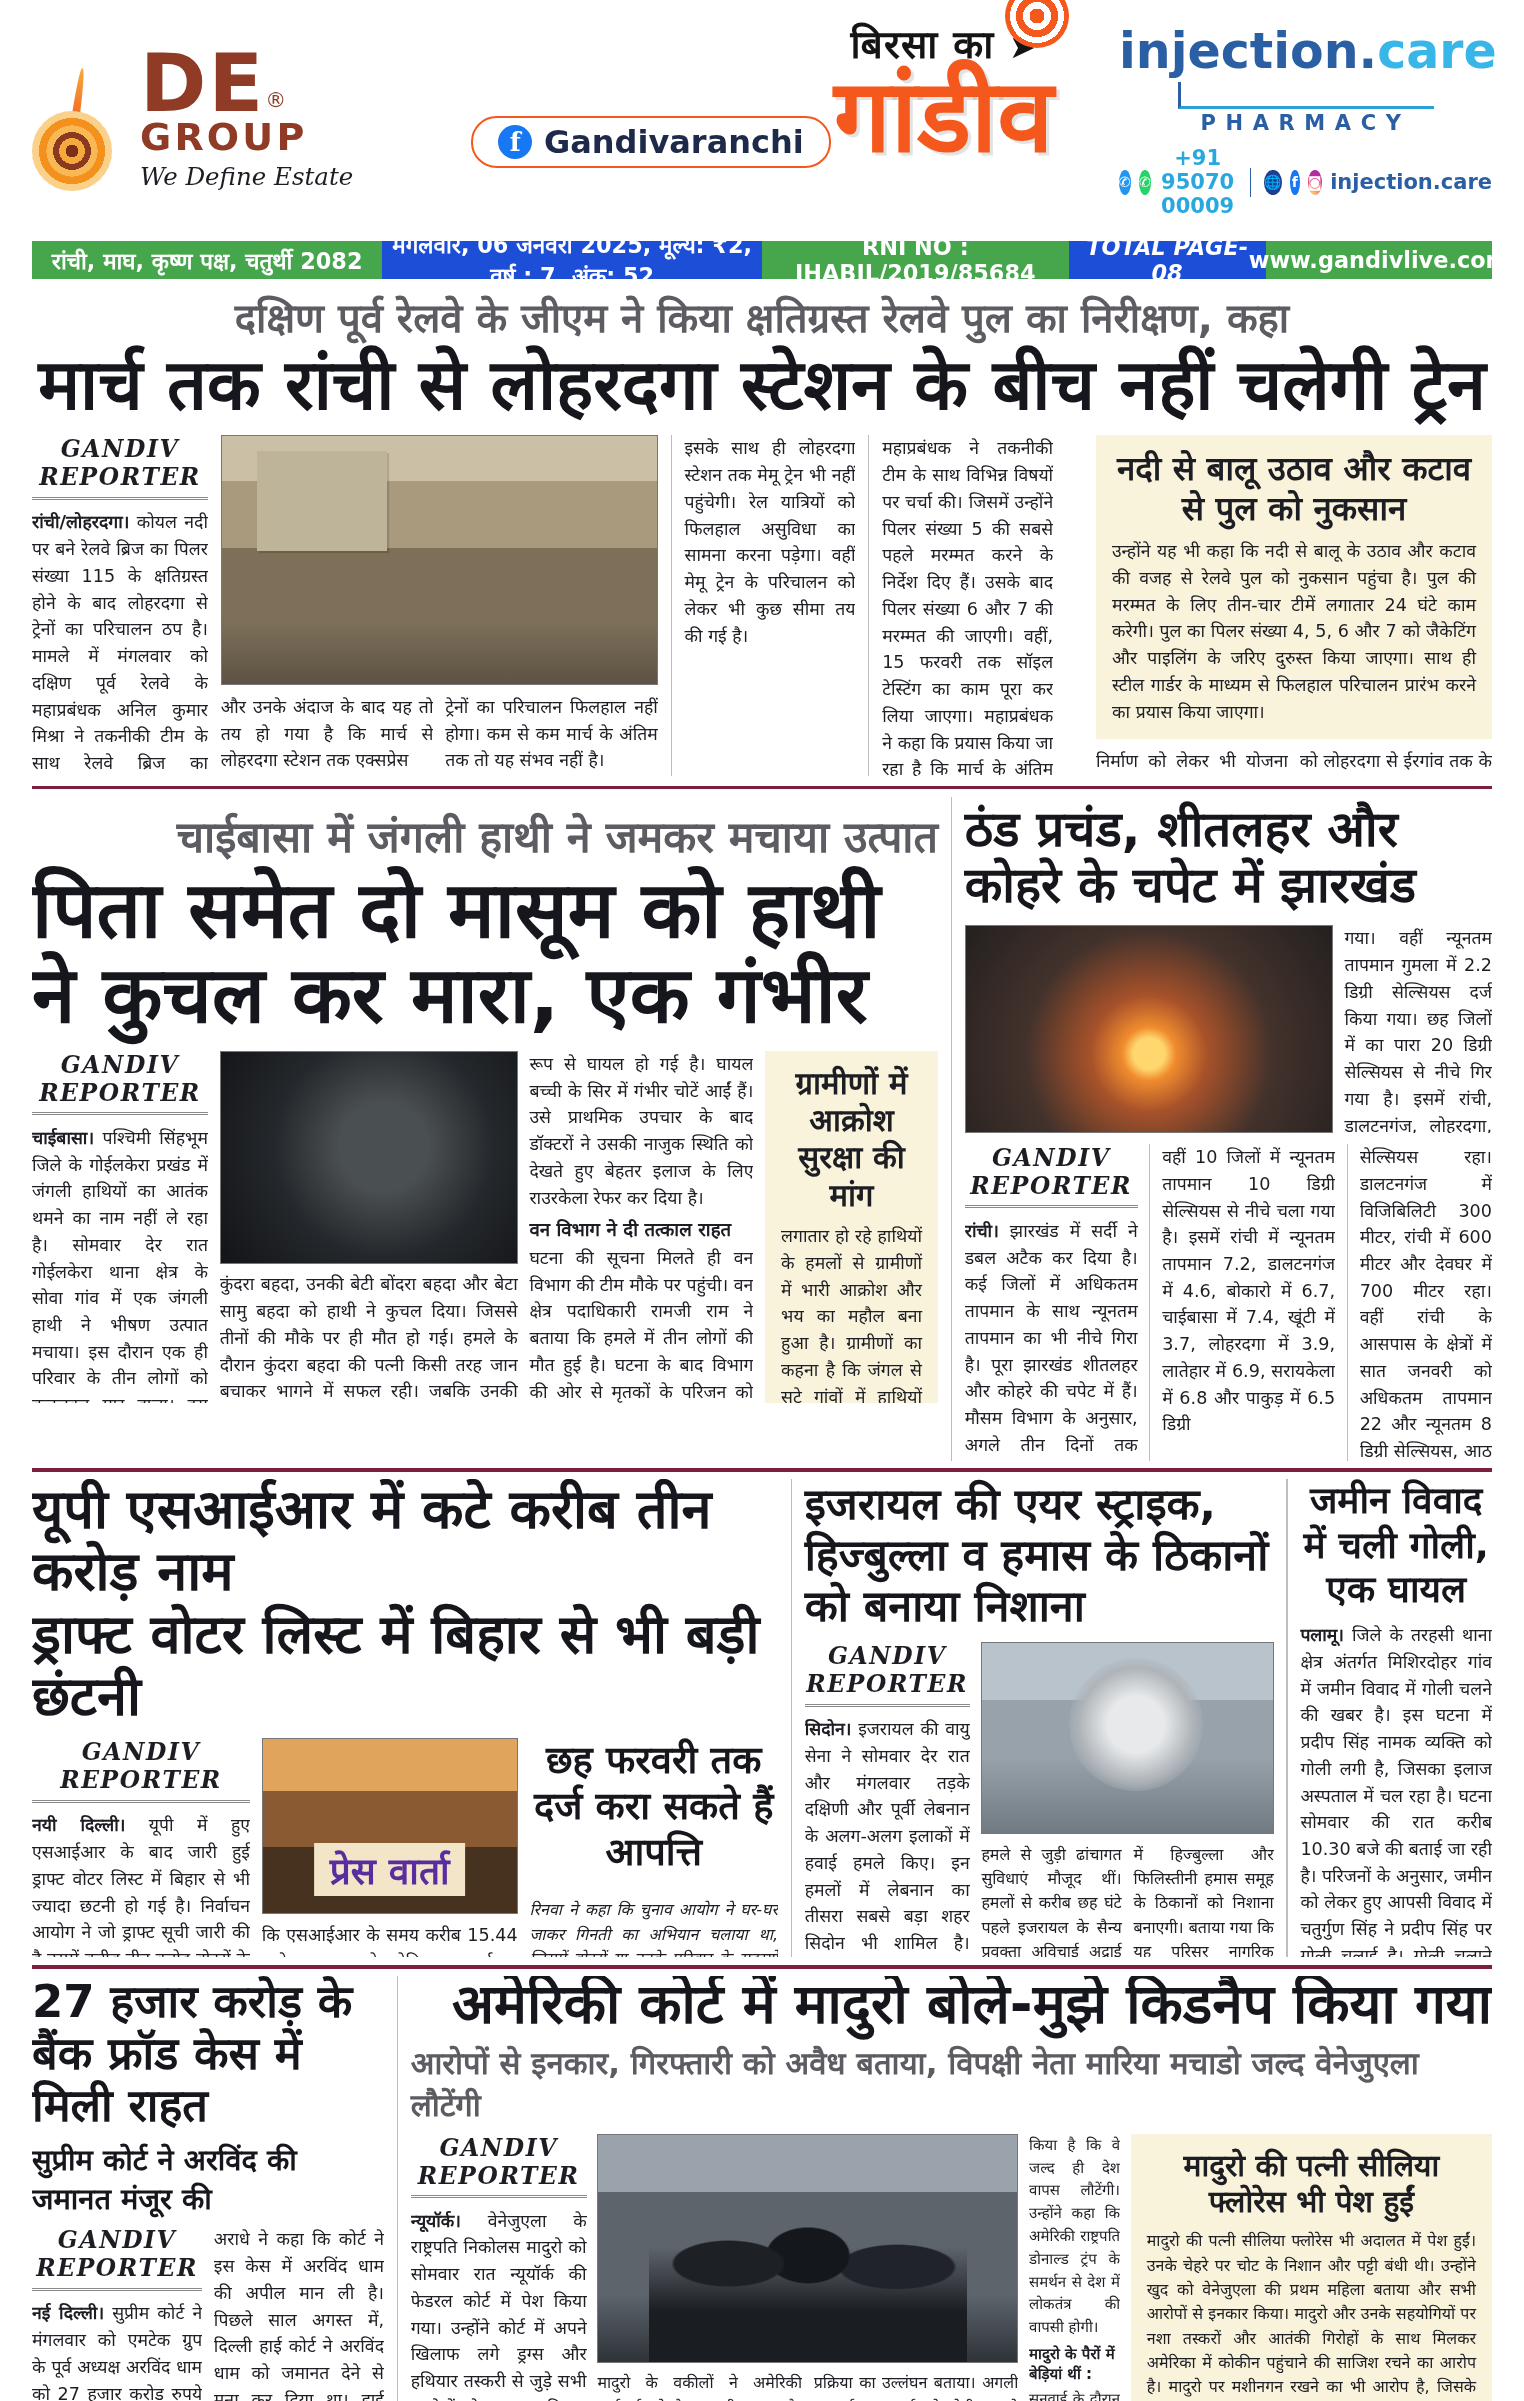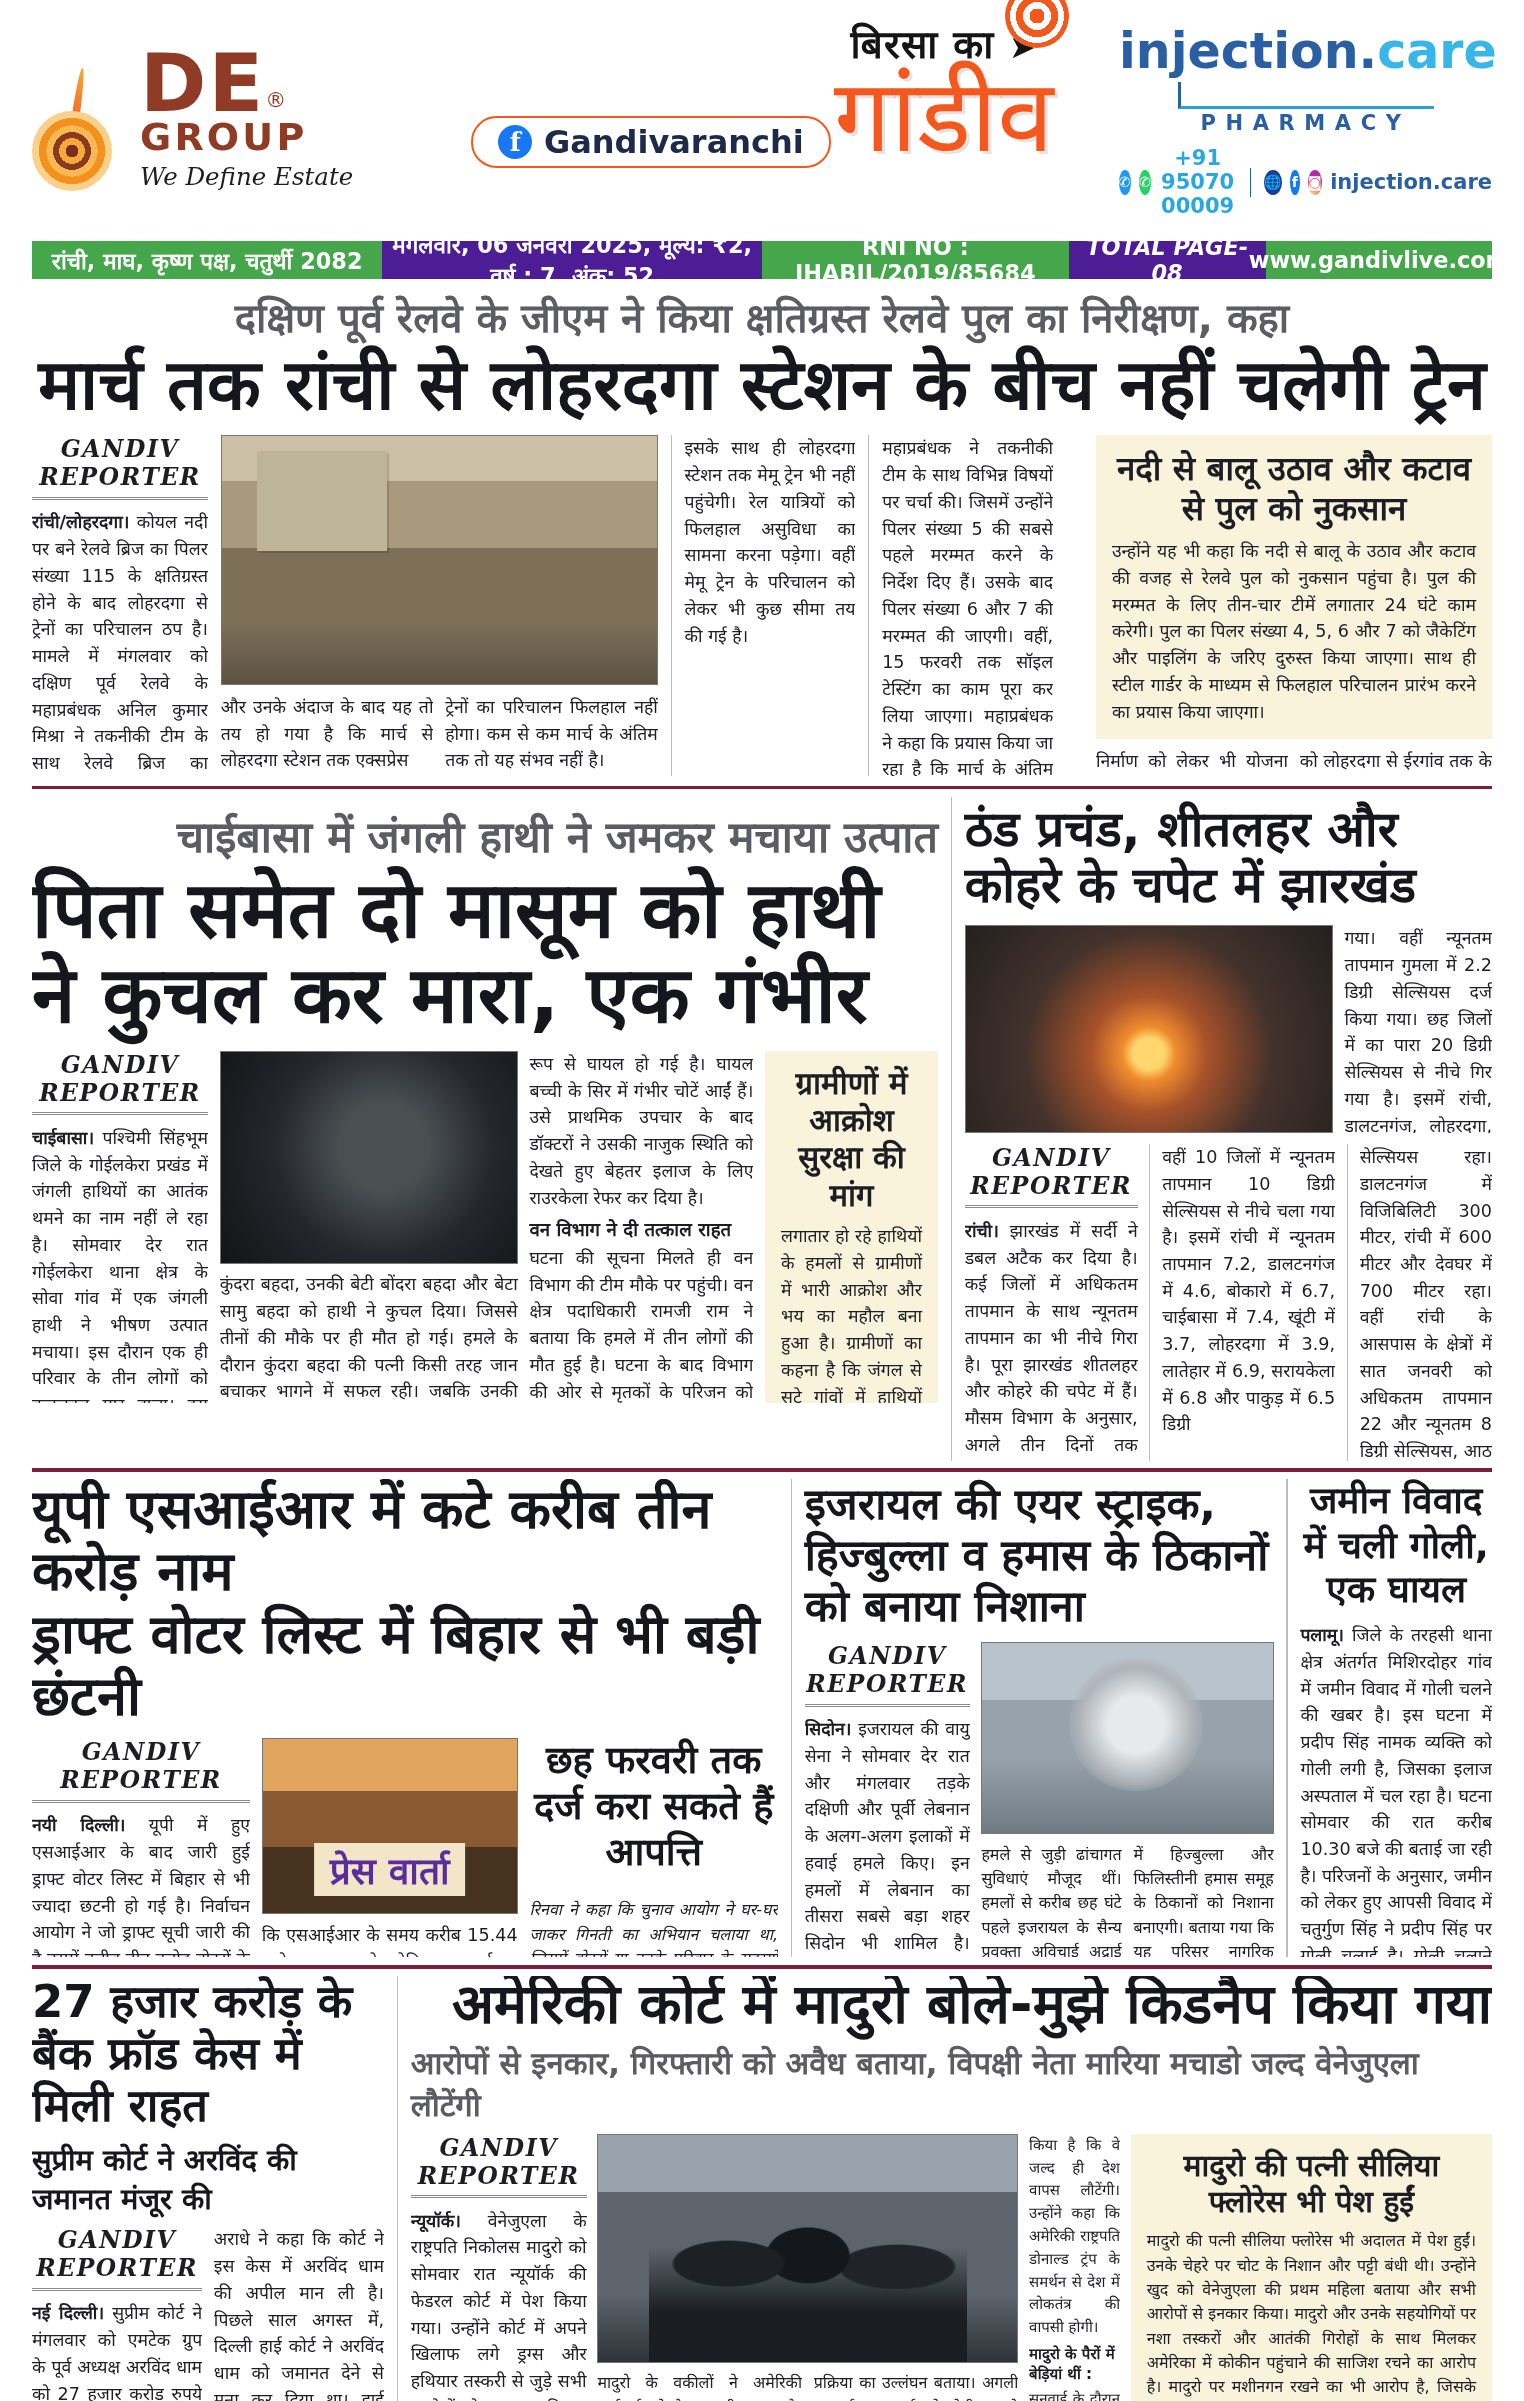--- a/index.html
+++ b/index.html
@@ -21,37 +21,37 @@
   .de-text .reg { font-size:21px; vertical-align:super; color:#8f3b25; }
   .de-text .group { font-size:38px; font-weight:bold; color:#8f3b25; letter-spacing:3.2px; line-height:1; }
   .de-text .tagline { font-family:"DejaVu Serif", serif; font-style:italic; font-size:24.5px; color:#1d1d24; margin-top:5.3px; }
   .center-head { position:absolute; left:50%; transform:translateX(-50%); top:12.8px; width:586px; text-align:center; }
   .fb-badge { display:inline-flex; align-items:center; gap:11.7px; border:2.7px solid #f4581c; border-radius:25.6px; padding:5.3px 25.6px; background:#fff; }
   .fb-circle { width:34px; height:34px; border-radius:50%; background:#1877f2; color:#fff; font-weight:bold; font-size:25.6px; display:flex; align-items:center; justify-content:center; font-family:"DejaVu Serif", serif; }
   .fb-name { font-size:32px; font-weight:bold; color:#1d2a4a; }
   .masthead { margin-top:3.2px; position:relative; display:inline-block; }
   .masthead .pre { font-size:39px; font-weight:bold; color:#141414; letter-spacing:1.1px; }
   .masthead .pre .arrow { color:#141414; font-size:32px; }
-  .masthead .main { font-size:101px; font-weight:normal; color:#f4581c; line-height:0.95; text-shadow:3.2px 3.2px 0 #2b2b2b22; }
+  .masthead .main { font-size:101px; font-weight:bold; color:#f4581c; line-height:0.95; text-shadow:3.2px 3.2px 0 #2b2b2b22; }
   .masthead .target { position:absolute; right:-16px; top:-32px; width:64px; height:64px; border-radius:50%;
       background:radial-gradient(circle,#f4581c 0 7.5px,#fff 7.5px 14px,#f4581c 14px 21px,#fff 21px 27px,#f4581c 27px); }
   .inj-logo { width:373px; text-align:center; }
   .inj-brand { font-size:49px; font-weight:bold; }
   .inj-brand .a { color:#2b5fa3; } .inj-brand .b { color:#38b6e8; }
   .inj-syringe { height:27px; margin:2.1px auto; width:256px; border-bottom:3.2px solid #2b9fd8; border-left:3.2px solid #2b5fa3; position:relative; }
   .inj-sub { font-size:21px; letter-spacing:9.6px; color:#2b5fa3; font-weight:bold; }
   .inj-contact { display:flex; align-items:center; justify-content:center; gap:8.5px; margin-top:11.7px; font-size:21px; font-weight:bold; color:#2b5fa3; }
   .dot-ic { width:25.6px; height:25.6px; border-radius:50%; display:inline-flex; align-items:center; justify-content:center; color:#fff; font-size:14px; }
   .ic-phone { background:#2196f3; } .ic-wa { background:#25d366; } .ic-globe { background:#1d3f8f; } .ic-fb { background:#1877f2; } .ic-ig { background:radial-gradient(circle at 30% 100%,#feda75,#d62976 60%,#962fbf); }
   .inj-sep { width:2.1px; height:29px; background:#2b5fa3; margin:0 5.3px; }
   .inj-num { color:#29a8e0; }
   
   .infobar { display:flex; height:38px; font-weight:bold; font-size:22.4px; color:#fff; text-align:center; }
   .infobar > div { display:flex; align-items:center; justify-content:center; padding:0 5.3px; }
-  .seg-green { background:#46a64b; } .seg-orange { background:#4c1d95; }
+  .seg-green { background:#46a64b; } .seg-orange { background:#1d4ed8; }
   .s1{width:24%;} .s2{width:26%;} .s3{width:21%;} .s4{width:13.5%; font-style:italic;} .s5{width:15.5%;}
   
   .kicker { text-align:center; font-size:40px; font-weight:bold; color:#5c5c63; margin:9.6px 0 3.2px; }
   .headline { font-weight:bold; color:#16161d; }
   .byline { font-family:"DejaVu Serif", serif; font-style:italic; font-weight:bold; font-size:23.4px; text-align:center;
             border-bottom:3.7px double #8a8a8a; padding-bottom:5.3px; margin-bottom:9.6px; letter-spacing:1.6px; }
   .body { font-size:17.6px; line-height:1.52; text-align:justify; }
   .dateline { font-weight:bold; }
   .col { overflow:hidden; }
   .vrule { width:1.1px; background:#bdbdbd; }

